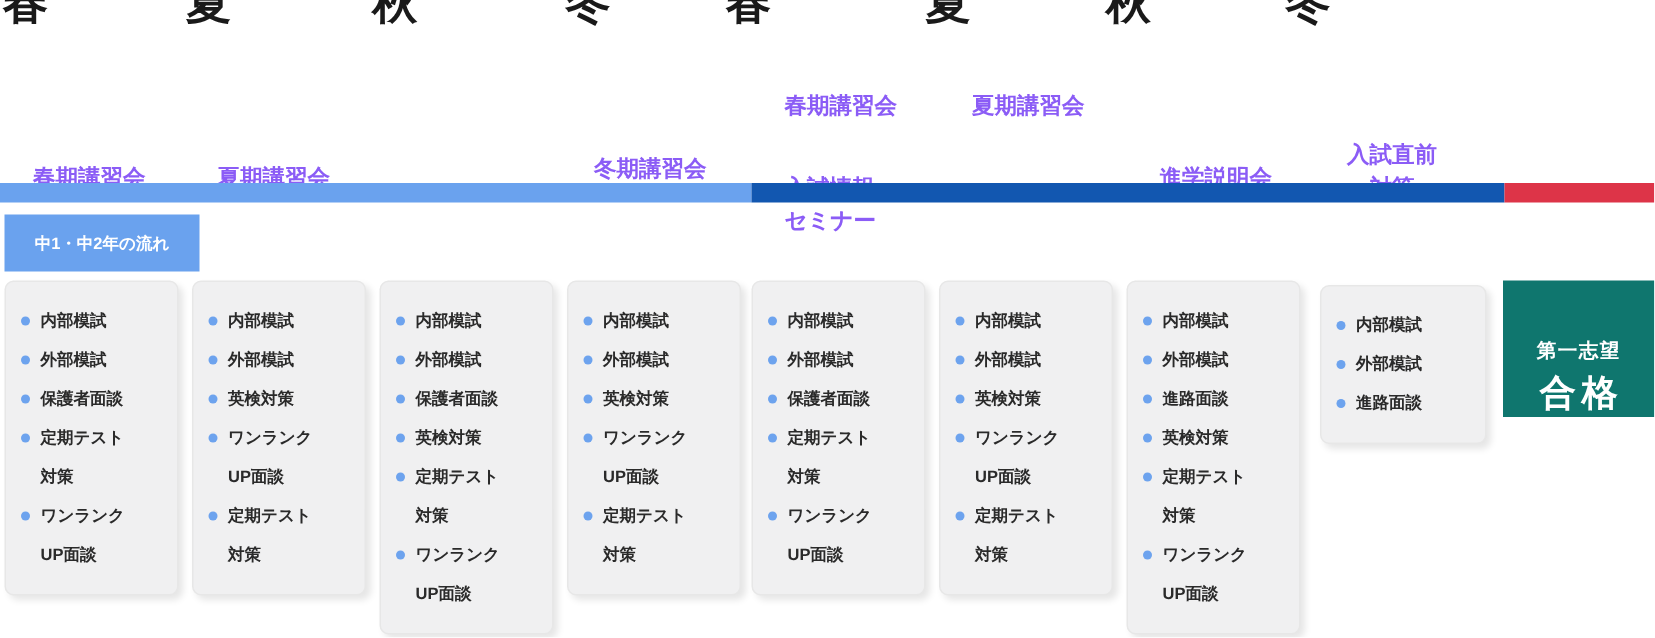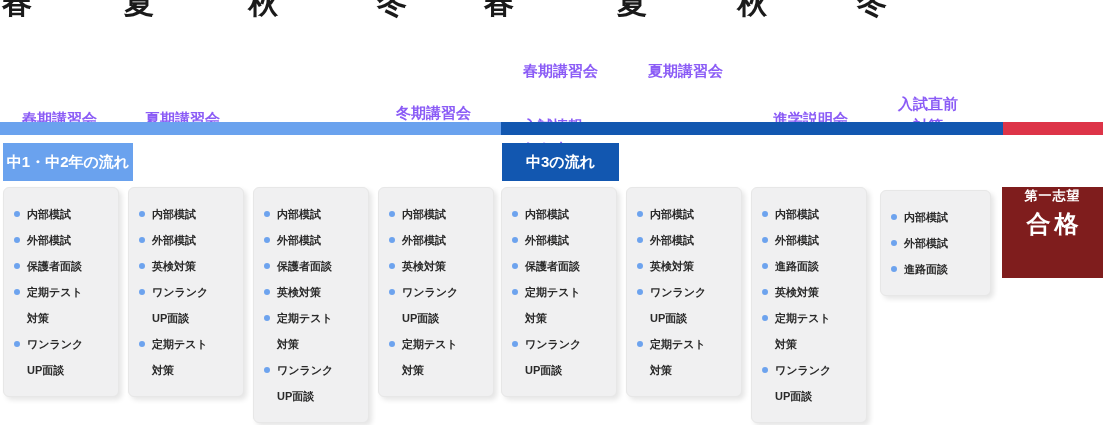--- a/index.html
+++ b/index.html
@@ -40,21 +40,21 @@
   
   .bar{position:absolute;left:0;top:122px;width:1103px;height:13px;display:flex;}
   .seg-junior{width:501px;height:100%;background:#6aa2ee;}
   .seg-senior{width:502px;height:100%;background:#1257b0;}
   .seg-exam{width:100px;height:100%;background:#dd3448;flex:1;}
 
   
   .phase{
     position:absolute;top:143px;height:38px;
     display:flex;align-items:center;justify-content:center;
-    color:#ffffff;font-size:15px;font-weight:700;
+    color:#ffffff;font-size:11px;font-weight:700;
   }
   .phase-junior{left:3px;width:130px;background:#6aa2ee;}
   .phase-senior{left:502px;width:117px;background:#1257b0;}
 
   
   .card{
     position:absolute;top:187px;width:116px;
     background:#f0f0f1;border:1px solid #e7e7e7;border-radius:6px;
     box-shadow:3px 3px 5px rgba(0,0,0,0.10);
     padding:13px 6px 13px 10px;
@@ -69,22 +69,22 @@
     white-space:pre-line;
   }
   .bullet{
     position:absolute;left:0;top:10px;width:6px;height:6px;border-radius:50%;
     background:#6da3ee;
   }
 
   
   .goal{
     position:absolute;left:1002px;top:187px;width:101px;height:91px;
-    background:#7f1d1d;color:#ffffff;
-    display:flex;flex-direction:column;align-items:center;justify-content:flex-start;
+    background:#0f766e;color:#ffffff;
+    display:flex;flex-direction:column;align-items:center;justify-content:flex-end;
     box-sizing:border-box;
   }
   .goal-title{font-size:13px;font-weight:700;letter-spacing:1px;}
   .goal-label{font-size:24px;font-weight:700;letter-spacing:4px;margin-top:3px;margin-right:-4px;}
 </style>
 </head>
 <body>
 
 <div class="canvas">
 
@@ -122,21 +122,20 @@
     <div class="ev-title">進学説明会</div>
   </div>
 
   <div class="bar">
     <div class="seg-junior"></div>
     <div class="seg-senior"></div>
     <div class="seg-exam"></div>
   </div>
 
   <div class="phase phase-junior">中1・中2年の流れ</div>
-  <div class="phase phase-senior">中3の流れ</div>
 
   <div class="card c1">
     <div class="item"><span class="bullet"></span><span>内部模試</span></div>
     <div class="item"><span class="bullet"></span><span>外部模試</span></div>
     <div class="item"><span class="bullet"></span><span>保護者面談</span></div>
     <div class="item"><span class="bullet"></span><span>定期テスト
 対策</span></div>
     <div class="item"><span class="bullet"></span><span>ワンランク
 UP面談</span></div>
   </div>

